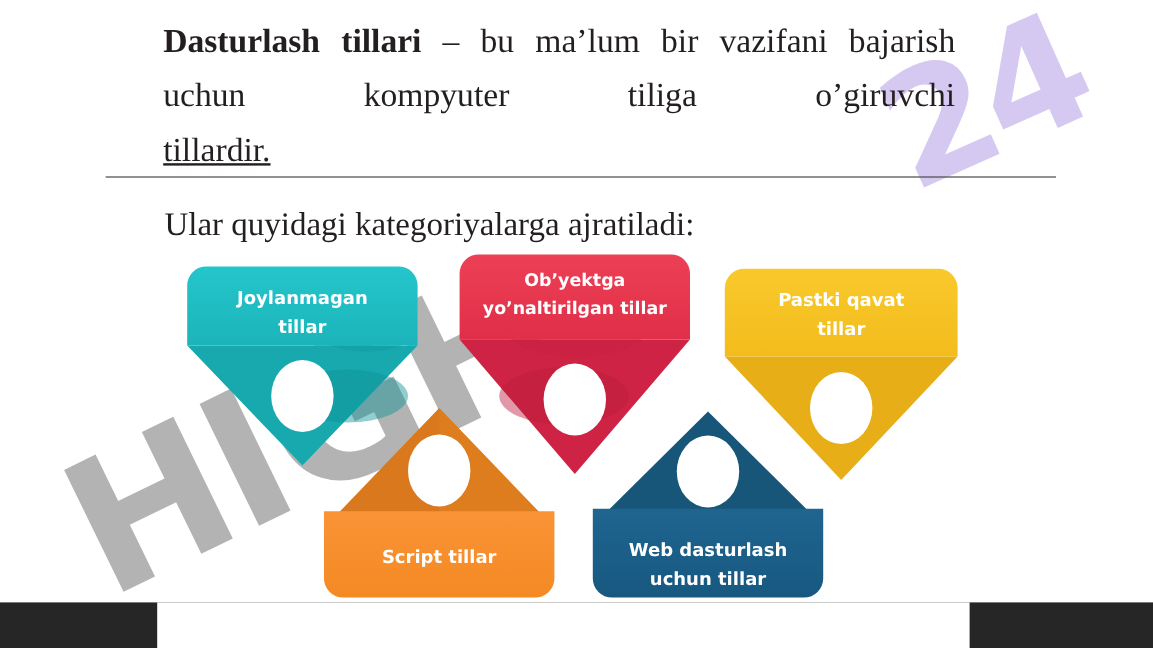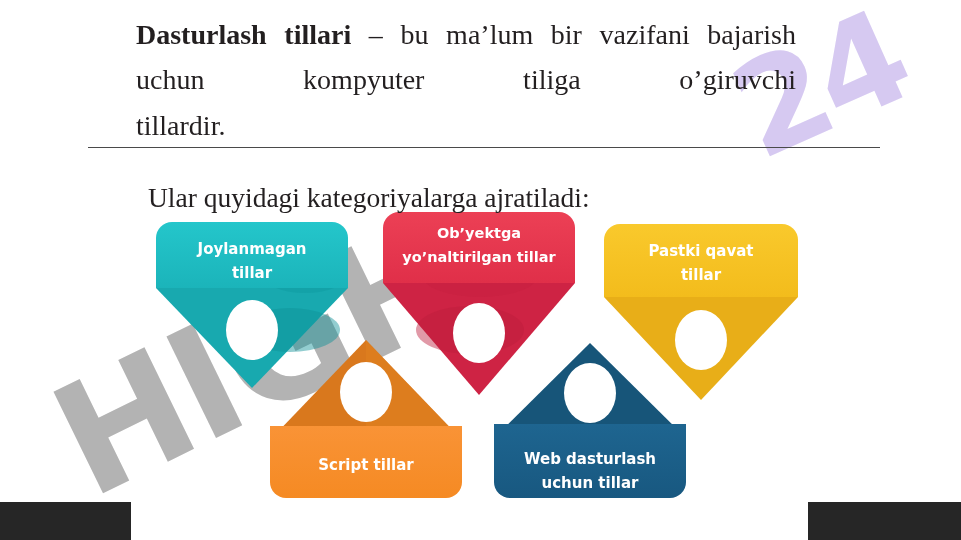--- a/index.html
+++ b/index.html
@@ -66,38 +66,39 @@
     text-align-last: justify;
     margin: 0;
   }
   .para1 .lead {
     font-weight: 700;
   }
   .para1 .lastline {
     display: block;
     text-align: left;
     text-align-last: left;
+    text-decoration: underline;
   }
   .rule {
     position: absolute;
     left: 88px;
     top: 147px;
     width: 792px;
     height: 0;
     border-top: 1.4px solid #4a4a4a;
     z-index: 3;
   }
   .para2 {
     position: absolute;
     left: 136px;
     top: 165px;
     font-size: 27.5px;
     line-height: 1.5;
     color: #231f20;
-    margin: 12px;
+    margin: 1px;
     white-space: nowrap;
     z-index: 3;
   }
 
   
   #diagram {
     position: absolute;
     left: 0;
     top: 0;
     width: 961px;

